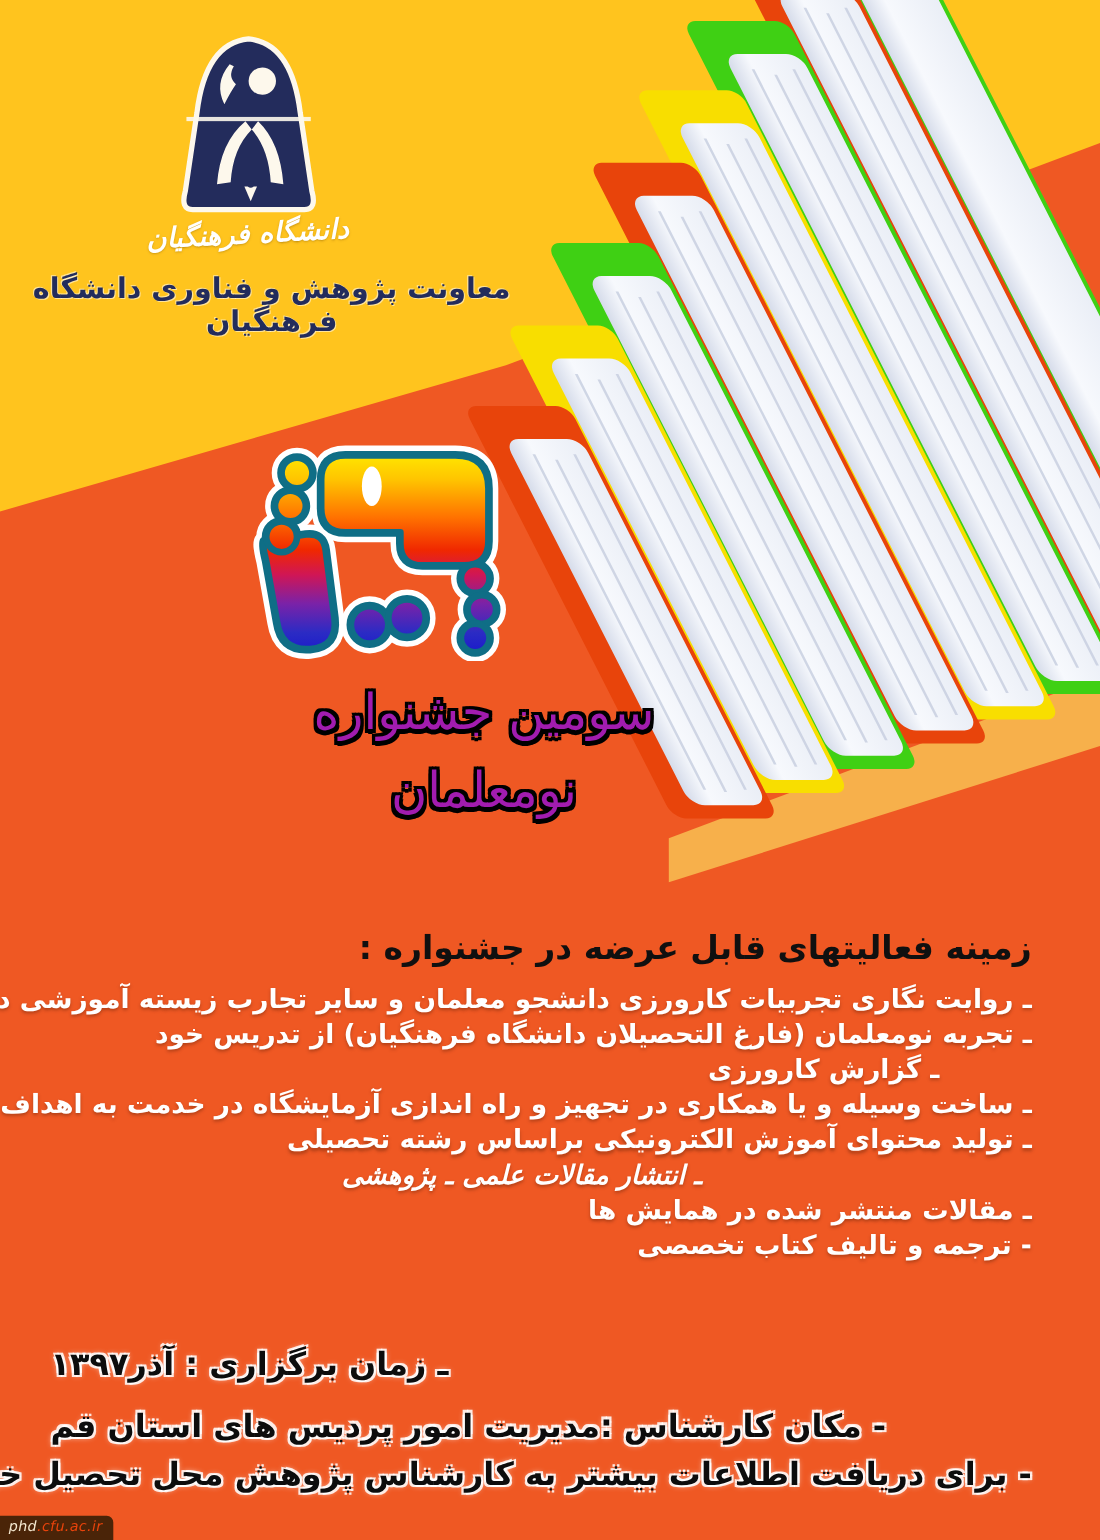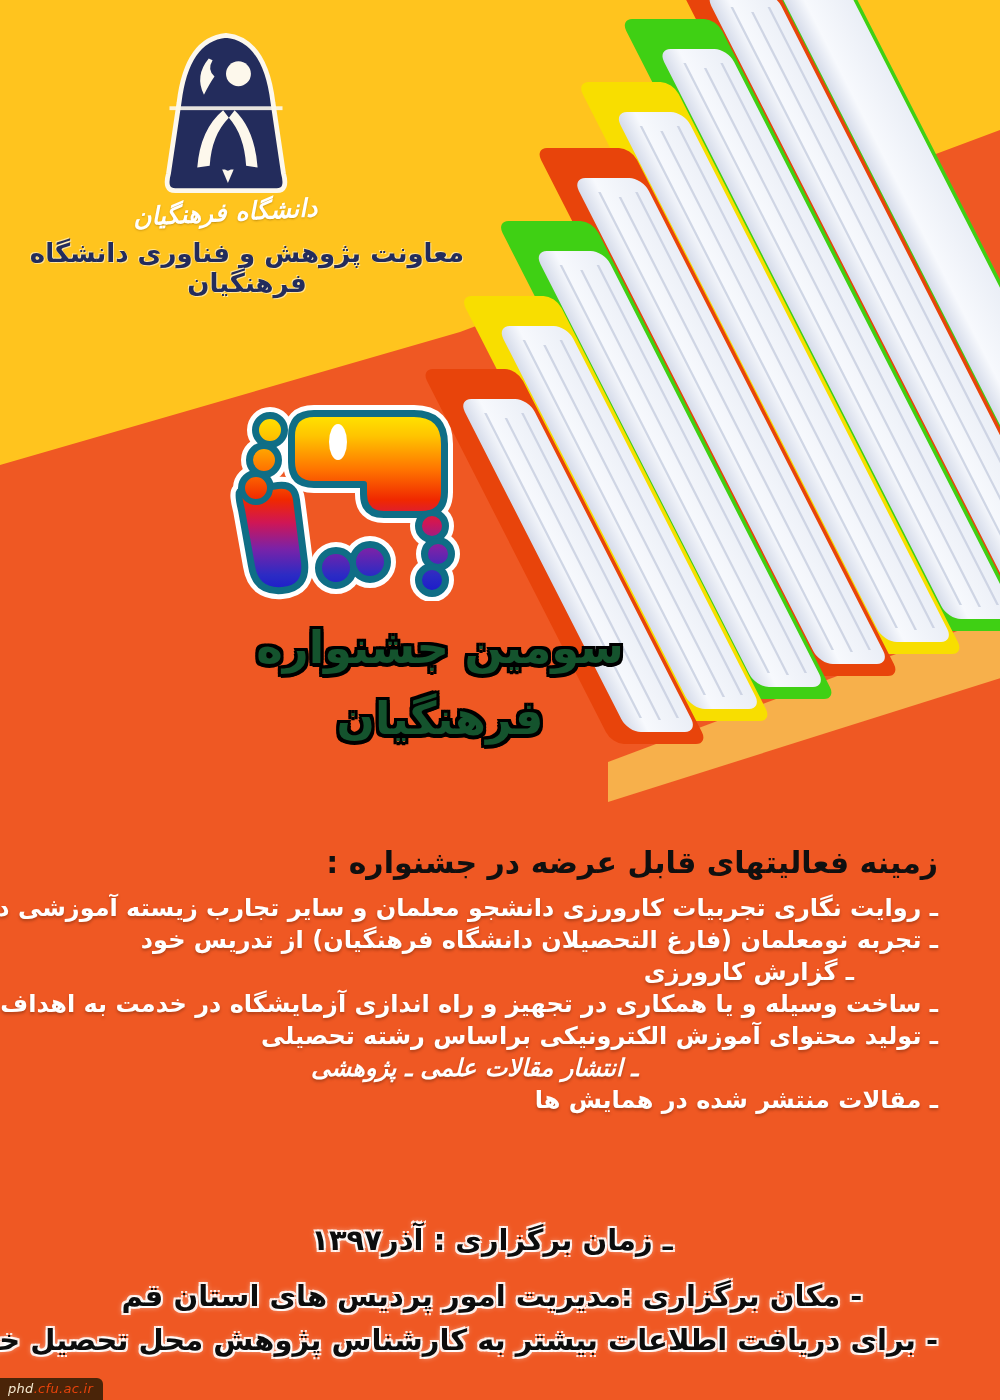--- a/index.html
+++ b/index.html
@@ -28,52 +28,52 @@
 
   
   .univ-emblem{position:absolute;left:150px;top:22px;width:152px;height:182px;}
   .univ-callig{
     position:absolute;left:100px;top:198px;width:250px;text-align:center;
     color:#fff;font-size:25px;font-weight:bold;font-style:italic;
     transform:rotate(-3deg);direction:rtl;
     text-shadow:0 1px 2px rgba(120,80,0,.35);
   }
   .dept-line{
-    position:absolute;left:28px;top:238px;width:438px;text-align:center;
+    position:absolute;left:28px;top:248px;width:438px;text-align:center;
     color:var(--emblem-navy);font-size:26px;font-weight:800;direction:rtl;
     text-shadow:1px 1px 0 rgba(255,255,255,.55), -1px -1px 0 rgba(255,255,255,.55);
   }
 
   
   .wordmark{position:absolute;left:214px;top:396px;width:268px;height:205px;}
 
   
   .title-block{
     position:absolute;left:50px;top:612px;width:780px;text-align:center;direction:rtl;
-    color:#14532d;font-size:45px;font-weight:700;line-height:71px;
+    color:#a21caf;font-size:45px;font-weight:400;line-height:71px;
     text-shadow:
       -3px -3px 0 #000, 3px -3px 0 #000, -3px 3px 0 #000, 3px 3px 0 #000,
       -3px 0 0 #000, 3px 0 0 #000, 0 -3px 0 #000, 0 4px 0 #000;
   }
 
   
   .activities{position:absolute;right:62px;top:845px;width:892px;direction:rtl;}
   .activities .heading{
     color:var(--heading-black);font-size:30px;font-weight:800;margin-bottom:12px;
   }
   .activities .item{
     color:var(--item-white);font-size:24px;font-weight:700;line-height:32px;
     white-space:nowrap;
     text-shadow:0 2px 3px rgba(60,20,0,.35);
   }
   .activities .item.indent-1{margin-right:84px;}
   .activities .item.indent-2{margin-right:300px;font-style:italic;}
 
   
-  .event-info{position:absolute;right:62px;top:1222px;width:892px;direction:rtl;text-align:center;}
+  .event-info{position:absolute;right:62px;top:1222px;width:892px;direction:rtl;text-align:left;}
   .event-info .line{
     color:var(--info-black);font-size:29px;font-weight:800;line-height:36px;
     white-space:nowrap;
     text-shadow:
       -2px -2px 0 rgba(255,255,255,.85), 2px -2px 0 rgba(255,255,255,.85),
       -2px 2px 0 rgba(255,255,255,.85), 2px 2px 0 rgba(255,255,255,.85),
       0 0 6px rgba(255,255,255,.9);
   }
   .event-info .line.l1{margin-bottom:20px;}
   .event-info .line.l2{margin-bottom:8px;}
@@ -195,37 +195,38 @@
       </g>
     </defs>
     <use href="#wmShapes" fill="#FFFFFF" stroke="#FFFFFF" stroke-width="18" stroke-linejoin="round"></use>
     <use href="#wmShapes" fill="none" stroke="#0F6E86" stroke-width="8" stroke-linejoin="round"></use>
     <use href="#wmShapes" fill="url(#rg)" stroke="#0F6E86" stroke-width="6" stroke-linejoin="round"></use>
     <ellipse cx="120" cy="46" rx="9" ry="18" fill="#FFFFFF"></ellipse>
   </svg>
 
   <div class="title-block">
     <div>سومین جشنواره</div>
-    <div>فرهنگیان</div>
+    <div>نومعلمان</div>
   </div>
 
   <div class="activities">
     <div class="heading">زمینه فعالیتهای قابل عرضه در جشنواره :</div>
     <div class="item">ـ روایت نگاری تجربیات کارورزی دانشجو معلمان و سایر تجارب زیسته آموزشی در حین تحصیل</div>
     <div class="item">ـ تجربه نومعلمان (فارغ التحصیلان دانشگاه فرهنگیان) از تدریس خود</div>
     <div class="item indent-1">ـ گزارش کارورزی</div>
     <div class="item">ـ ساخت وسیله و یا همکاری در تجهیز و راه اندازی آزمایشگاه در خدمت به اهداف آموزشی</div>
     <div class="item">ـ تولید محتوای آموزش الکترونیکی براساس رشته تحصیلی</div>
     <div class="item indent-2">ـ انتشار مقالات علمی ـ پژوهشی</div>
     <div class="item">ـ مقالات منتشر شده در همایش ها</div>
+    <div class="item">- ترجمه و تالیف کتاب تخصصی</div>
   </div>
 
   <div class="event-info">
     <div class="line l1">ـ زمان برگزاری : آذر۱۳۹۷</div>
-    <div class="line l2">- مکان برگزاری :مدیریت امور پردیس های استان قم</div>
+    <div class="line l2">- مکان کارشناس :مدیریت امور پردیس های استان قم</div>
     <div class="line">- برای دریافت اطلاعات بیشتر به کارشناس پژوهش محل تحصیل خود مراجعه نمایید.</div>
   </div>
 
   <div class="watermark">
     <span class="wm-prefix">phd</span><span class="wm-suffix">.cfu.ac.ir</span>
   </div>
 
 </div>
 
 </body></html>

